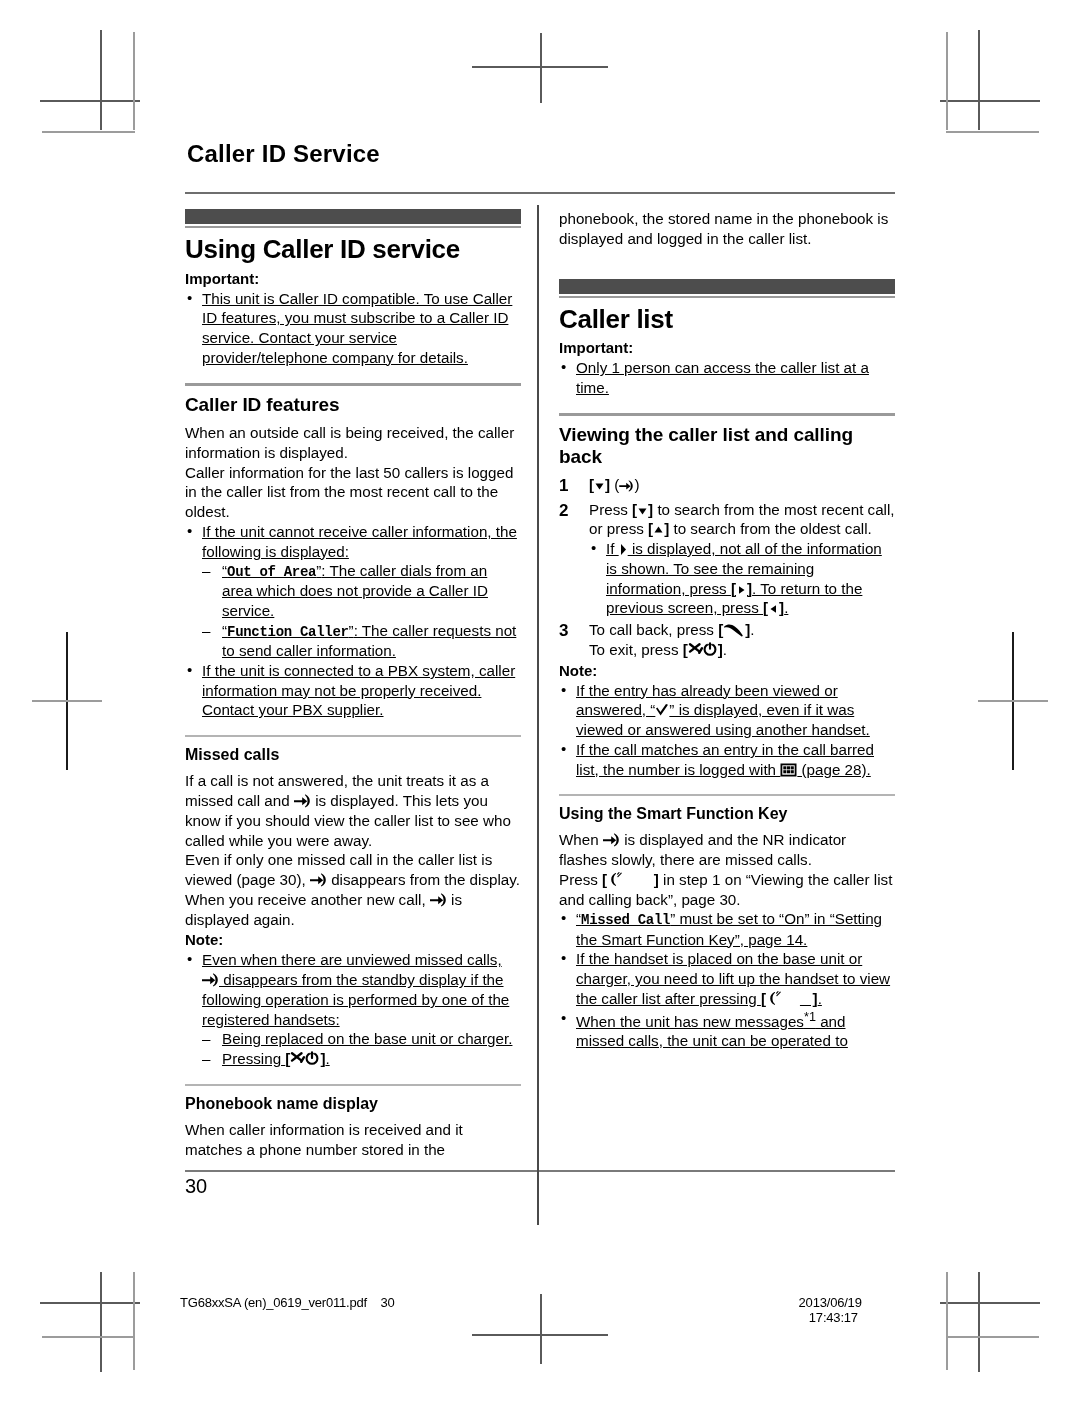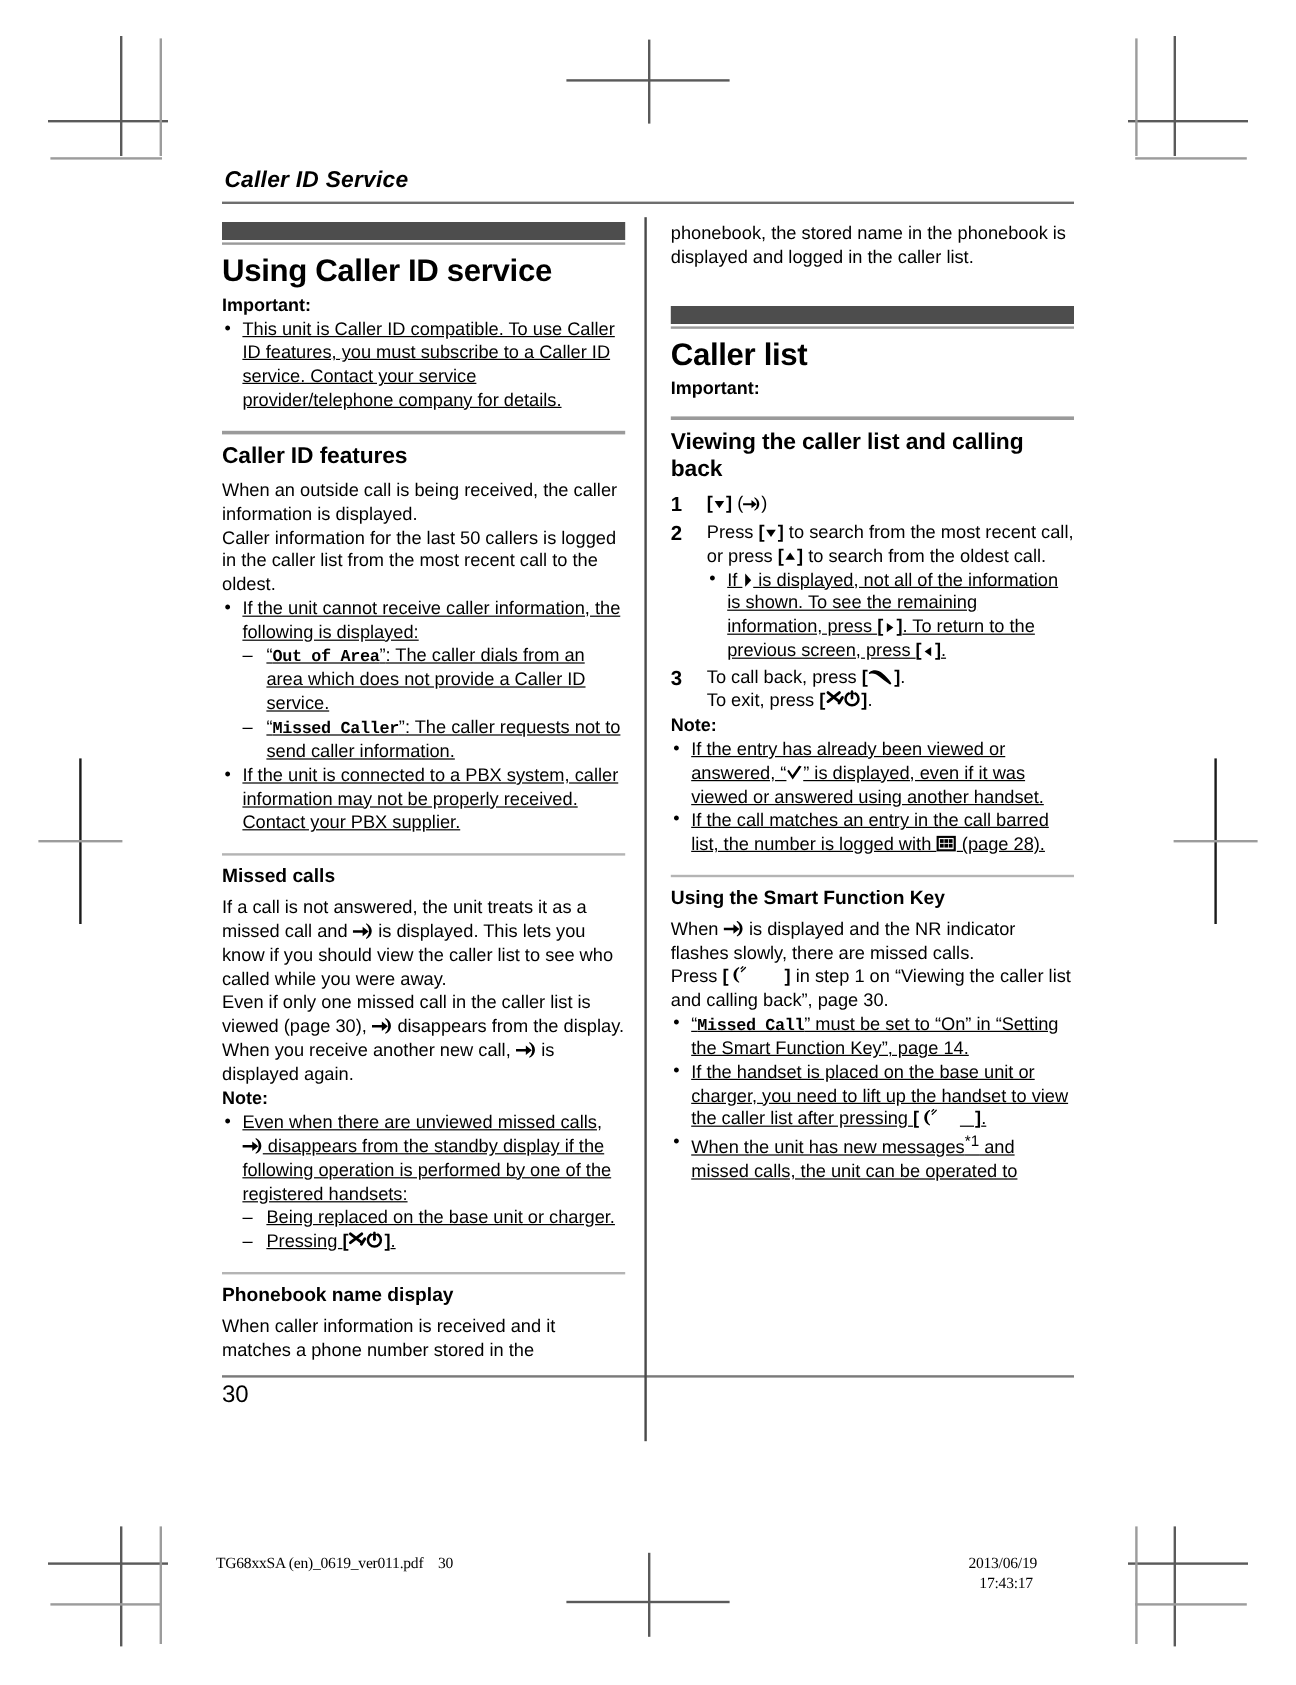--- a/index.html
+++ b/index.html
@@ -6,21 +6,21 @@
   body{width:1080px;height:1404px;position:relative;font-family:"Liberation Sans",sans-serif;color:#000;-webkit-font-smoothing:antialiased;}
 
   
   .mark{position:absolute;background:#5a5a5a;}
   .vm{width:2px;}
   .hm{height:2px;}
 
   
   #page{position:absolute;left:185px;top:140px;width:710px;height:1120px;}
 
-  .running-head{font-size:19px;font-style:italic;font-weight:bold;letter-spacing:.2px;margin:0 0 6px 2px;}
+  .running-head{font-size:24px;font-weight:bold;letter-spacing:.2px;margin:0 0 24px 2px;}
   .head-rule{height:2px;background:#6e6e6e;width:100%;}
 
   .cols{display:flex;margin-top:15px;position:relative;}
   .col{width:338px;}
   .col-left{padding-right:20px;}
   .col-right{padding-left:18px;}
   .col-div{position:absolute;left:352px;top:-4px;width:2px;height:1020px;background:#4a4a4a;}
 
   
   .banner{width:100%;}
@@ -54,21 +54,21 @@
 
   
   .ic{display:inline-block;vertical-align:-2px;position:relative;}
   .ic svg{display:block;}
 
   .key{font-weight:bold;white-space:nowrap;}
 
   
   .pagenum-rule{height:2px;background:#7a7a7a;width:100%;margin-top:10px;}
   .pagenum{font-size:20px;margin-top:3px;}
-  .printfoot{position:absolute;left:180px;top:1295px;width:740px;font-family:Liberation Serif, serif;font-size:13px;letter-spacing:-.2px;display:flex;}
+  .printfoot{position:absolute;left:180px;top:1295px;width:740px;font-family:Liberation Sans, sans-serif;font-size:13px;letter-spacing:-.2px;display:flex;}
   .pf-left{width:330px;}
   .pf-right{margin-left:300px;}
 </style>
 </head>
 <body>
 
 <div class="mark vm" style="left:100px;top:30px;width:2px;height:100px;"></div>
 <div class="mark hm" style="left:40px;top:100px;width:100px;height:2px;"></div>
 <div class="mark vm" style="left:133px;top:32px;width:2px;height:98px;background:#9c9c9c;"></div>
 <div class="mark hm" style="left:42px;top:131px;width:93px;height:2px;background:#9c9c9c;"></div>
@@ -124,21 +124,21 @@
       <div class="sec-rule"></div>
       <h2 class="sec">Caller ID features</h2>
       <p>When an outside call is being received, the caller information is displayed.</p>
       <p>Caller information for the last 50 callers is logged in the caller list from the most recent call to the oldest.</p>
 
       <ul class="b">
         <li>
           <span>If the unit cannot receive caller information, the following is displayed:</span>
           <ul class="d">
             <li>“<span class="mono">Out of Area</span>”<span>: The caller dials from an area which does not provide a Caller ID service.</span></li>
-            <li>“<span class="mono">Missed Caller</span>”<span>: The caller requests not to send caller information.</span></li>
+            <li>“<span class="mono">Function Caller</span>”<span>: The caller requests not to send caller information.</span></li>
           </ul>
         </li>
         <li>If the unit is connected to a PBX system, caller information may not be properly received. Contact your PBX supplier.</li>
       </ul>
 
       <div class="sub-rule"></div>
       <h3 class="sub">Missed calls</h3>
 
       <p><span>If a call is not answered, the unit treats it as a missed call and </span><span class="ic"><svg width="17" height="14" viewBox="0 0 17 14">
               <path d="M0 6.2h8.2v-3l5 4-5 4v-3H0z" fill="#000"></path>
@@ -186,20 +186,21 @@
       <div style="height:30px"></div>
 
       <div class="banner">
         <div class="bar"></div>
         <div class="under"></div>
       </div>
       <h1 class="chapter">Caller list</h1>
 
       <div class="lbl">Important:</div>
       <ul class="b">
+        <li>Only 1 person can access the caller list at a time.</li>
       </ul>
 
       <div class="sec-rule"></div>
       <h2 class="sec">Viewing the caller list and calling back</h2>
 
       <div class="step">
         <div class="n">1</div>
         <div class="bd">
           <span class="key">[<span class="ic"><svg width="11" height="12" viewBox="0 0 11 12">
                   <path d="M1.5 3.5h8l-4 6z" fill="#000"></path>

